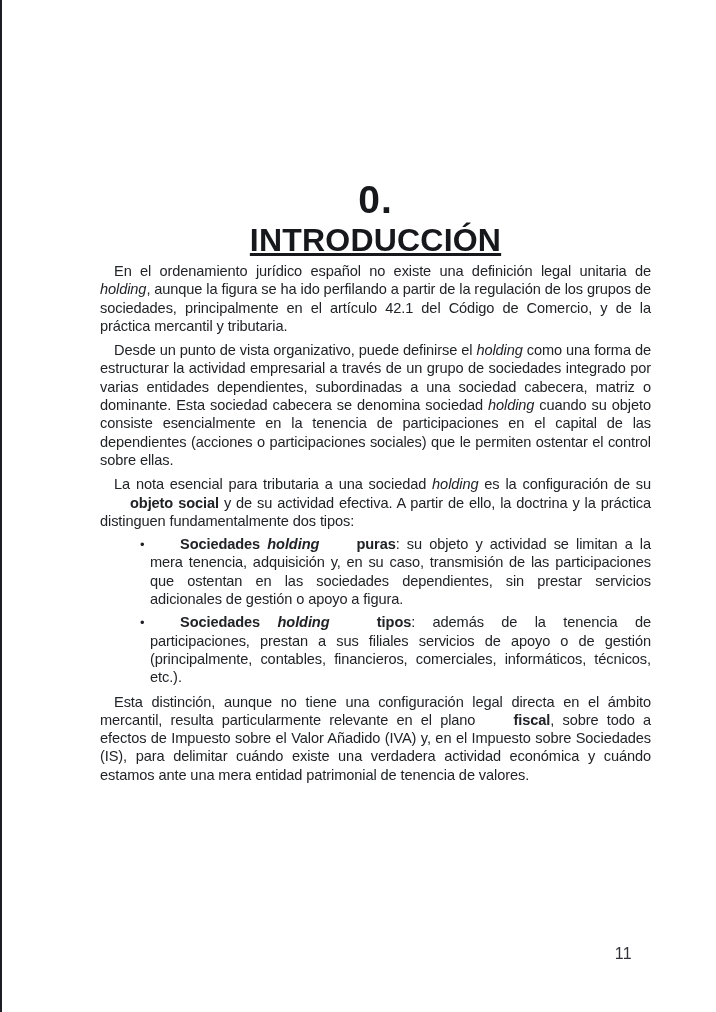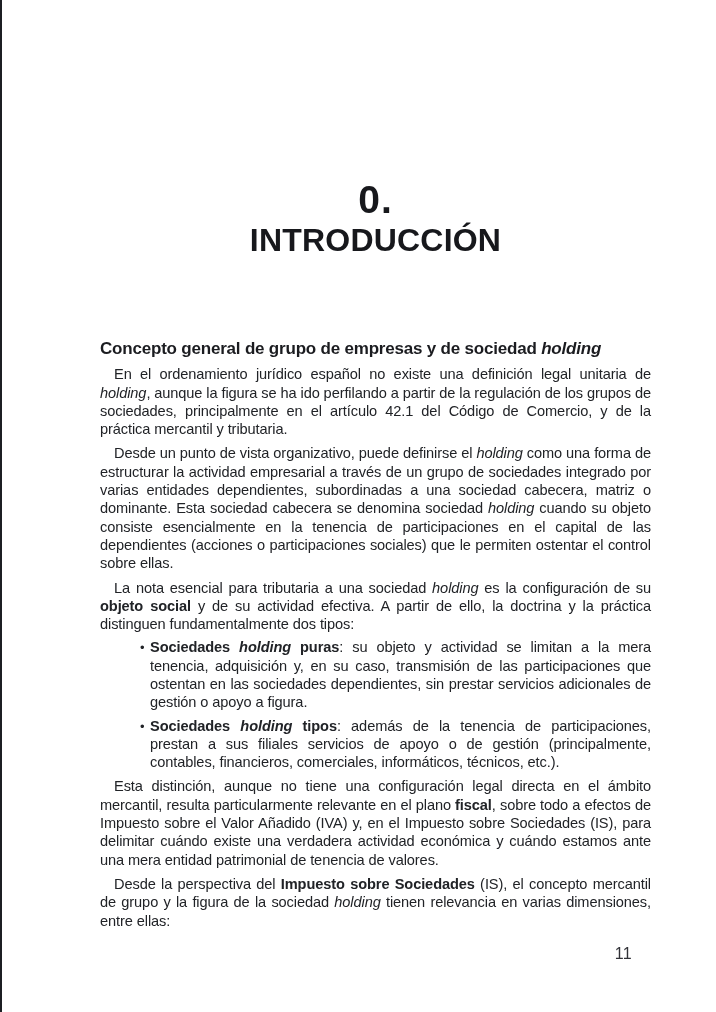--- a/index.html
+++ b/index.html
@@ -39,20 +39,21 @@
     font-weight: 700;
     line-height: 1;
     letter-spacing: 1px;
   }
   .chapter-title {
     margin: 5px 0 0 0;
     font-size: 32px;
     font-weight: 700;
     line-height: 1;
     letter-spacing: 0.2px;
+    text-decoration: underline;
   }
   .section-heading {
     margin: 82px 0 0 0;
     font-size: 17px;
     font-weight: 700;
     line-height: 1.25;
     color: #1b1c20;
     letter-spacing: -0.2px;
   }
   .para {
@@ -81,21 +82,21 @@
     text-align: justify;
     letter-spacing: -0.1px;
   }
   .bullets .marker {
     position: absolute;
     left: 40px;
     top: 1px;
     font-size: 13px;
   }
   .i  { font-style: italic; }
-  .b  { font-weight: 700; }
+  .b  { font-weight: 700; margin-left: 30px; }
   .bi { font-weight: 700; font-style: italic; }
   .page-number {
     position: absolute;
     top: 945px;
     right: 84px;
     font-size: 16px;
     color: #313237;
     letter-spacing: 0.3px;
   }
 </style>
@@ -104,38 +105,36 @@
 
 <div class="edge-line"></div>
 
 <main class="content">
 
   <header class="chapter-header">
     <div class="chapter-number">0.</div>
     <h1 class="chapter-title">INTRODUCCIÓN</h1>
   </header>
 
-  <h2 class="section-heading"><span>Concepto general de grupo de empresas y de sociedad </span><span class="i">holding</span></h2>
 
   <p class="para indent first"><span>En el ordenamiento jurídico español no existe una definición legal unitaria de </span><span class="i">holding</span><span>, aunque la figura se ha ido perfilando a partir de la regulación de los grupos de sociedades, principalmente en el artículo 42.1 del Código de Comercio, y de la práctica mercantil y tributaria.</span></p>
 
   <p class="para indent"><span>Desde un punto de vista organizativo, puede definirse el </span><span class="i">holding</span><span> como una forma de estructurar la actividad empresarial a través de un grupo de sociedades integrado por varias entidades dependientes, subordinadas a una sociedad cabecera, matriz o dominante. Esta sociedad cabecera se denomina sociedad </span><span class="i">holding</span><span> cuando su objeto consiste esencialmente en la tenencia de participaciones en el capital de las dependientes (acciones o participaciones sociales) que le permiten ostentar el control sobre ellas.</span></p>
 
   <p class="para indent"><span>La nota esencial para tributaria a una sociedad </span><span class="i">holding</span><span> es la configuración de su </span><span class="b">objeto social</span><span> y de su actividad efectiva. A partir de ello, la doctrina y la práctica distinguen fundamentalmente dos tipos:</span></p>
 
   <ul class="bullets">
     <li>
       <span class="marker">•</span>
       <span class="bullet-text"><span class="b">Sociedades </span><span class="bi">holding</span><span class="b"> puras</span><span>: su objeto y actividad se limitan a la mera tenencia, adquisición y, en su caso, transmisión de las participaciones que ostentan en las sociedades dependientes, sin prestar servicios adicionales de gestión o apoyo a figura.</span></span>
     </li>
     <li>
       <span class="marker">•</span>
       <span class="bullet-text"><span class="b">Sociedades </span><span class="bi">holding</span><span class="b"> tipos</span><span>: además de la tenencia de participaciones, prestan a sus filiales servicios de apoyo o de gestión (principalmente, contables, financieros, comerciales, informáticos, técnicos, etc.).</span></span>
     </li>
   </ul>
 
   <p class="para indent"><span>Esta distinción, aunque no tiene una configuración legal directa en el ámbito mercantil, resulta particularmente relevante en el plano </span><span class="b">fiscal</span><span>, sobre todo a efectos de Impuesto sobre el Valor Añadido (IVA) y, en el Impuesto sobre Sociedades (IS), para delimitar cuándo existe una verdadera actividad económica y cuándo estamos ante una mera entidad patrimonial de tenencia de valores.</span></p>
 
-  <p class="para indent"><span>Desde la perspectiva del </span><span class="b">Impuesto sobre Sociedades</span><span> (IS), el concepto mercantil de grupo y la figura de la sociedad </span><span class="i">holding</span><span> tienen relevancia en varias dimensiones, entre ellas:</span></p>
 
 </main>
 
 <div class="page-number">11</div>
 
 </body></html>

